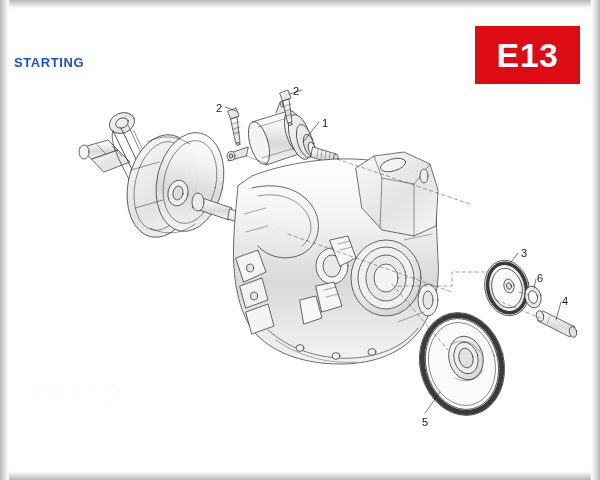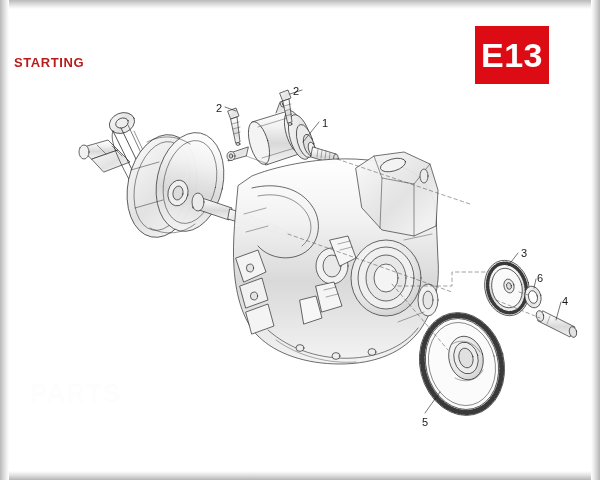--- a/index.html
+++ b/index.html
@@ -41,29 +41,29 @@
     background: linear-gradient(to left, #b4b4b4 0%, #d2d2d2 35%, #ededed 70%, #ffffff 100%);
   }
 
   #section-title {
     position: absolute;
     left: 14px;
     top: 55px;
     font-size: 13px;
     font-weight: bold;
     letter-spacing: 0.6px;
-    color: #b91c1c;
+    color: #1d4ed8;
     white-space: nowrap;
   }
 
   #page-badge {
     position: absolute;
     left: 475px;
     top: 26px;
-    width: 74px;
+    width: 105px;
     height: 58px;
     background: #dd0b14;
     display: flex;
     align-items: center;
     justify-content: center;
   }
   #page-badge .badge-text {
     color: #ffffff;
     font-size: 34px;
     font-weight: bold;

